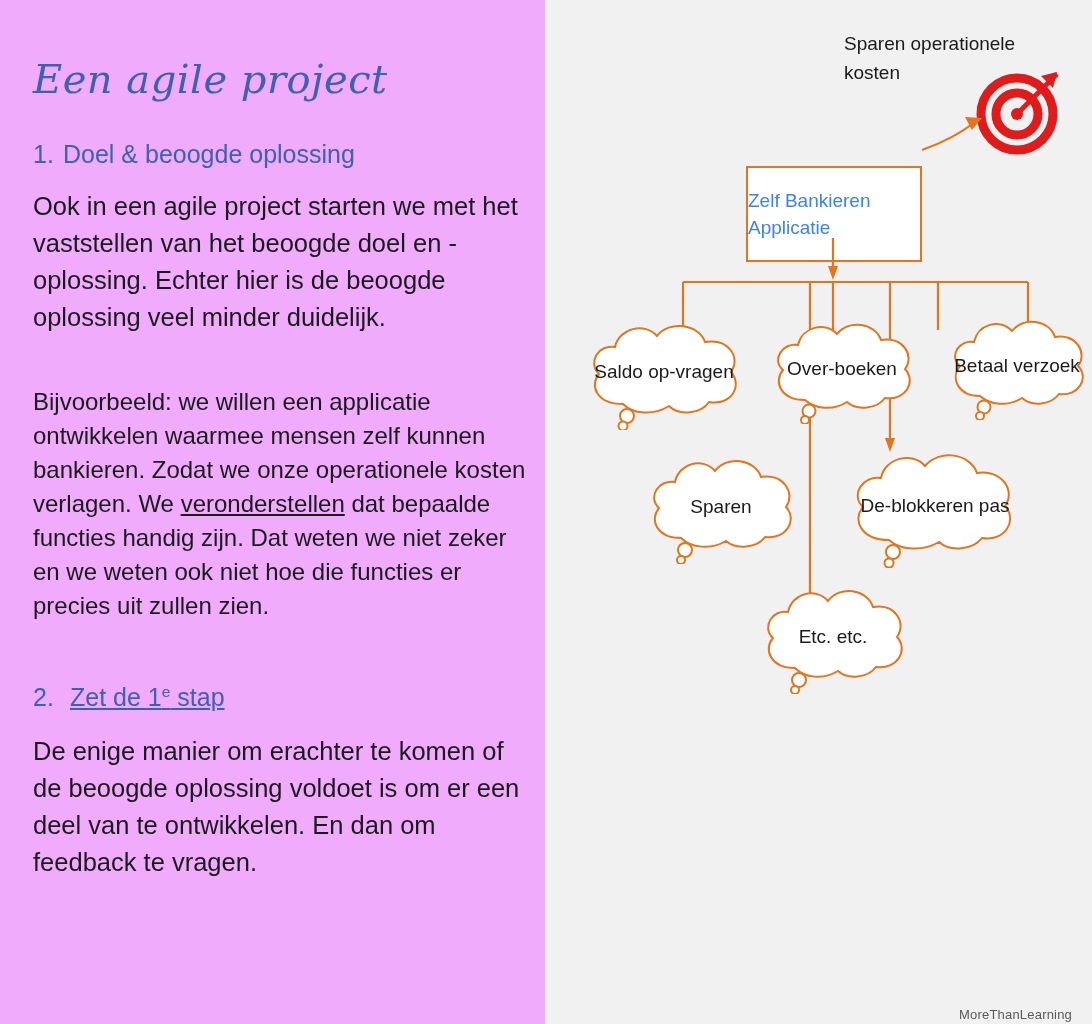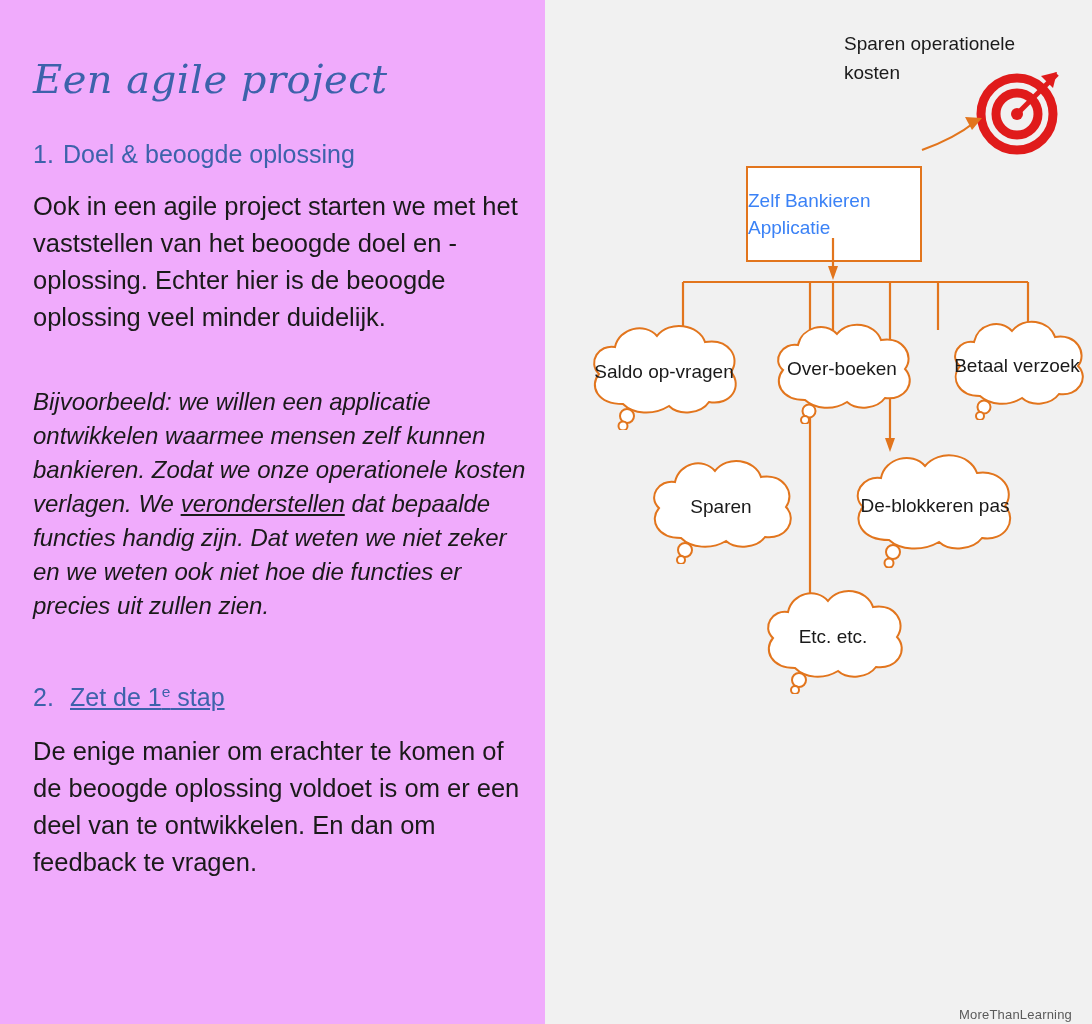--- a/index.html
+++ b/index.html
@@ -71,21 +71,20 @@
   }
   .para-1 { top: 188px; }
   .para-italic {
     position: absolute;
     left: 33px;
     top: 385px;
     width: 505px;
     font-size: 24px;
     line-height: 34px;
     color: #1a1a1a;
-    font-style: italic;
   }
   .para-italic u { text-decoration: underline; }
   .para-3 { top: 733px; }
   sup { font-size: 0.62em; vertical-align: super; }
 
   
   .goal-label {
     position: absolute;
     left: 844px;
     top: 29px;

